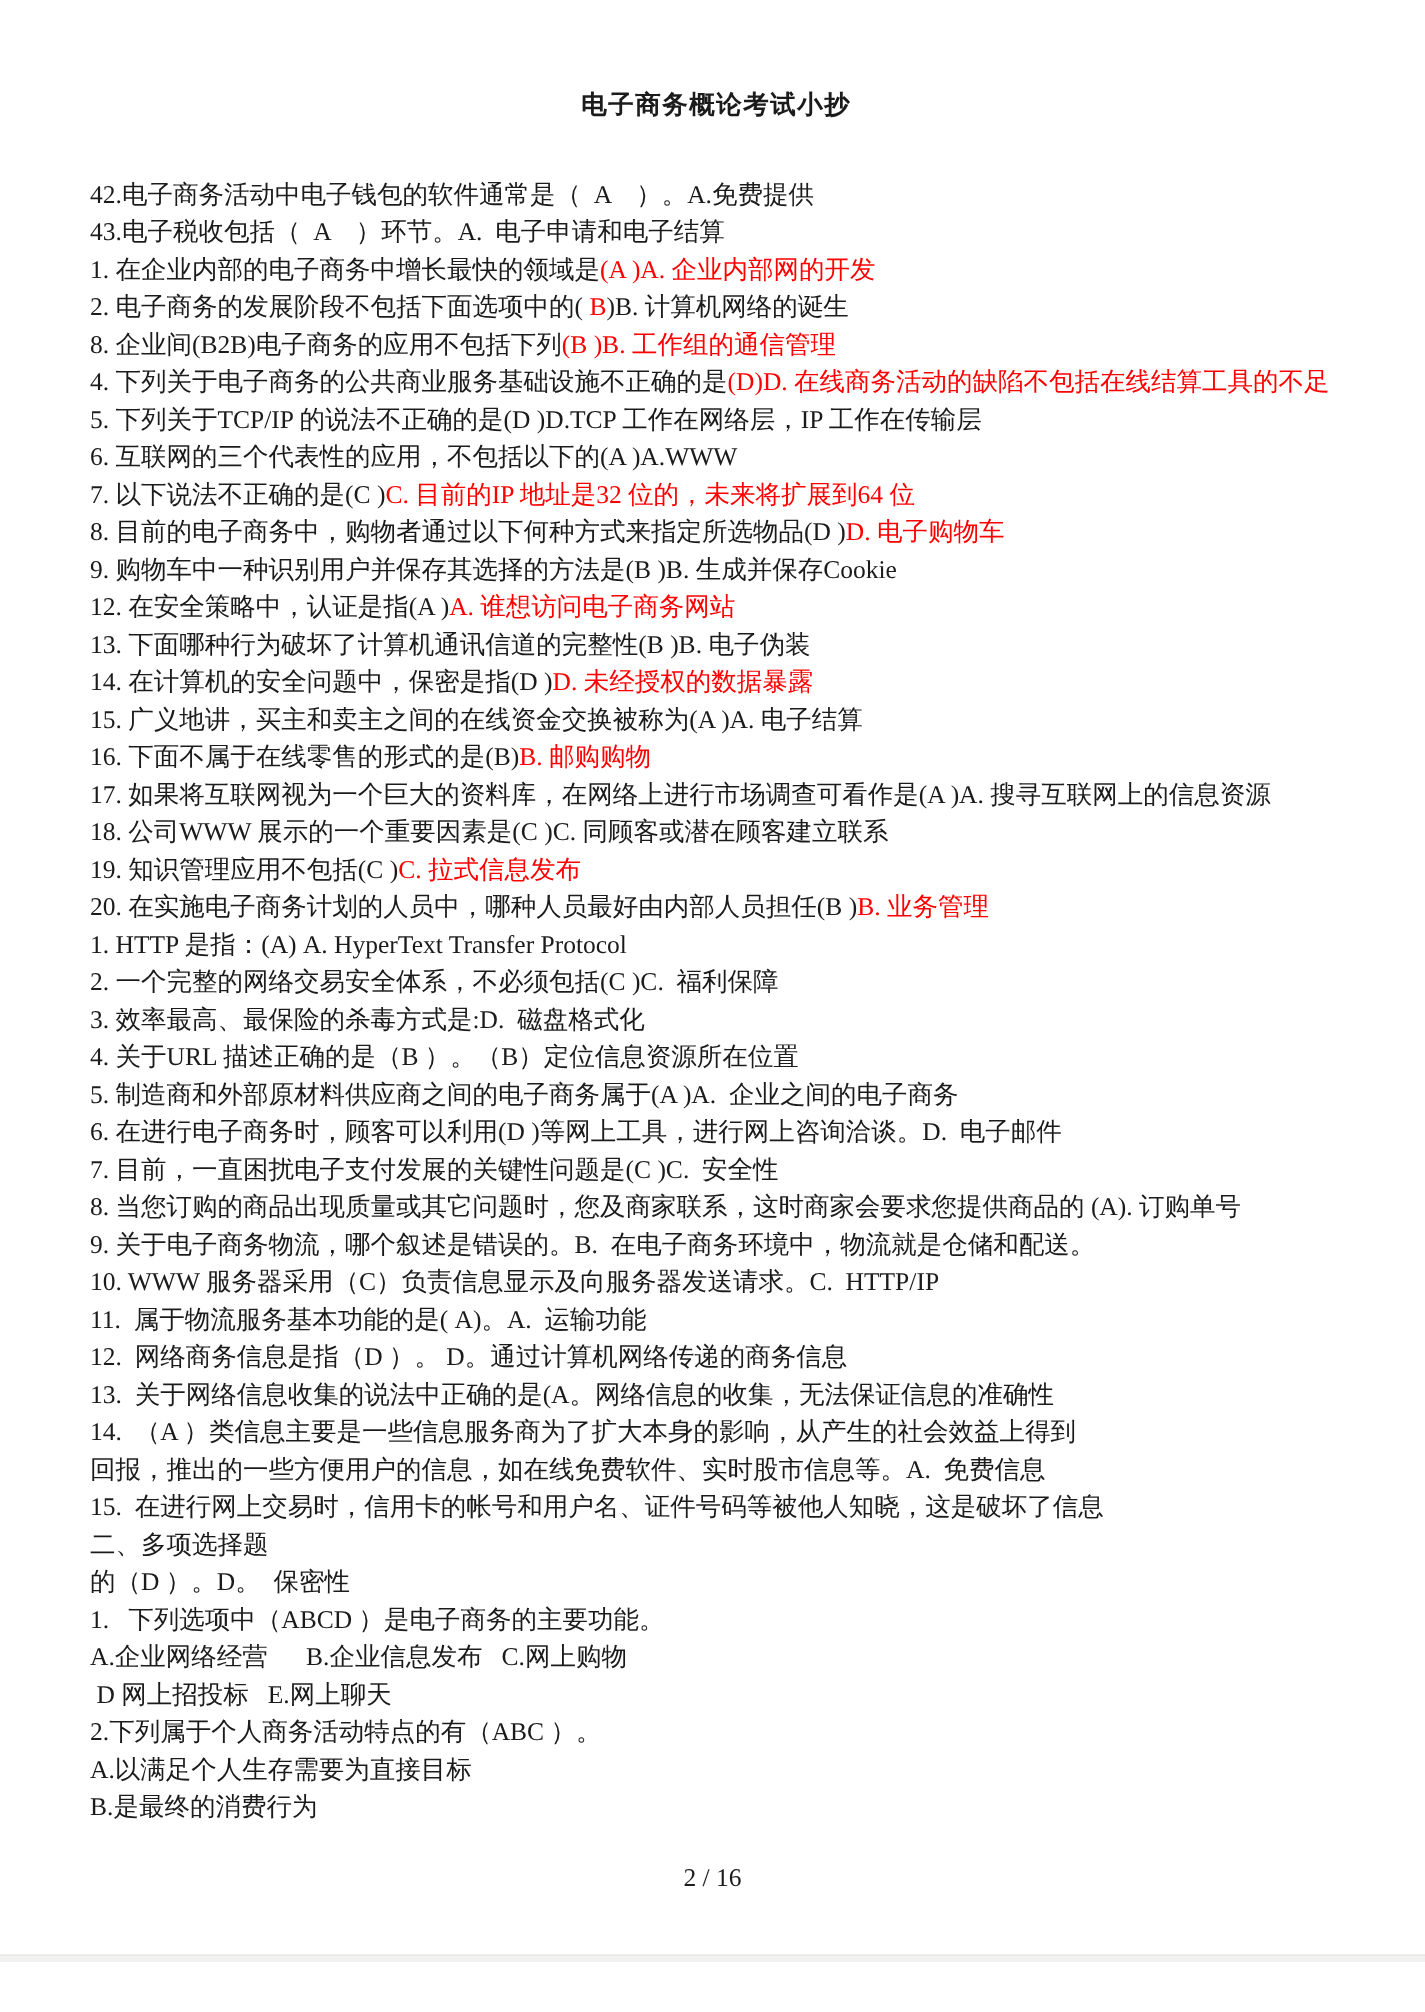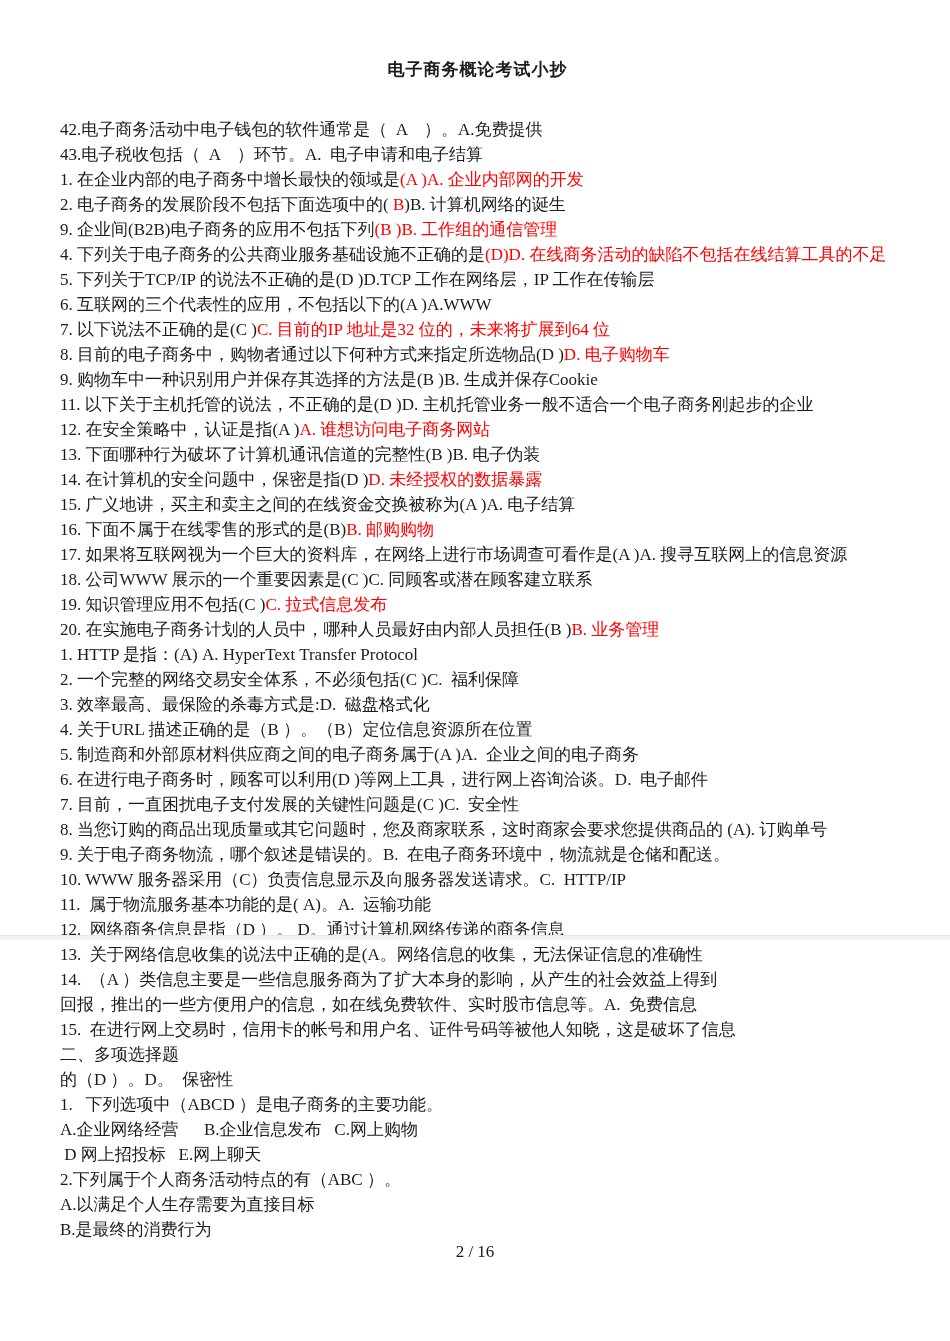--- a/index.html
+++ b/index.html
@@ -11,21 +11,21 @@
   html, body {
     width: 950px;
     height: 1341px;
     background: var(--page-bg);
     overflow: hidden;
     font-family: "Liberation Serif", "DejaVu Serif", serif;
   }
   .page {
     position: relative;
     width: 950px;
-    height: 940px;
+    height: 1308px;
     background: var(--page-bg);
     padding: 58px 55px 0 60px;
   }
   .doc-title {
     text-align: center;
     font-size: 17px;
     font-weight: bold;
     color: var(--text-color);
     letter-spacing: 1px;
     margin-bottom: 9px;
@@ -64,28 +64,27 @@
 </head>
 <body>
 
 <div class="page">
   <div class="doc-title">电子商务概论考试小抄</div>
   <div class="lines">
       <div class="line"><span class="seg-black">42.电子商务活动中电子钱包的软件通常是（  A    ）。A.免费提供</span></div>
       <div class="line"><span class="seg-black">43.电子税收包括（  A    ）环节。A.  电子申请和电子结算</span></div>
       <div class="line"><span class="seg-black">1. 在企业内部的电子商务中增长最快的领域是</span><span class="seg-red">(A )A. 企业内部网的开发</span></div>
       <div class="line"><span class="seg-black">2. 电子商务的发展阶段不包括下面选项中的( </span><span class="seg-red">B</span><span class="seg-black">)B. 计算机网络的诞生</span></div>
-      <div class="line"><span class="seg-black">9. 企业间(B2B)电子商务的应用不包括下列</span><span class="seg-red">(B )B. 工作组的通信管理</span></div>
+      <div class="line"><span class="seg-black">8. 企业间(B2B)电子商务的应用不包括下列</span><span class="seg-red">(B )B. 工作组的通信管理</span></div>
       <div class="line"><span class="seg-black">4. 下列关于电子商务的公共商业服务基础设施不正确的是</span><span class="seg-red">(D)D. 在线商务活动的缺陷不包括在线结算工具的不足</span></div>
       <div class="line"><span class="seg-black">5. 下列关于TCP/IP 的说法不正确的是(D )D.TCP 工作在网络层，IP 工作在传输层</span></div>
       <div class="line"><span class="seg-black">6. 互联网的三个代表性的应用，不包括以下的(A )A.WWW</span></div>
       <div class="line"><span class="seg-black">7. 以下说法不正确的是(C )</span><span class="seg-red">C. 目前的IP 地址是32 位的，未来将扩展到64 位</span></div>
       <div class="line"><span class="seg-black">8. 目前的电子商务中，购物者通过以下何种方式来指定所选物品(D )</span><span class="seg-red">D. 电子购物车</span></div>
       <div class="line"><span class="seg-black">9. 购物车中一种识别用户并保存其选择的方法是(B )B. 生成并保存Cookie</span></div>
-      <div class="line"><span class="seg-black">11. 以下关于主机托管的说法，不正确的是(D )D. 主机托管业务一般不适合一个电子商务刚起步的企业</span></div>
       <div class="line"><span class="seg-black">12. 在安全策略中，认证是指(A )</span><span class="seg-red">A. 谁想访问电子商务网站</span></div>
       <div class="line"><span class="seg-black">13. 下面哪种行为破坏了计算机通讯信道的完整性(B )B. 电子伪装</span></div>
       <div class="line"><span class="seg-black">14. 在计算机的安全问题中，保密是指(D )</span><span class="seg-red">D. 未经授权的数据暴露</span></div>
       <div class="line"><span class="seg-black">15. 广义地讲，买主和卖主之间的在线资金交换被称为(A )A. 电子结算</span></div>
       <div class="line"><span class="seg-black">16. 下面不属于在线零售的形式的是(B)</span><span class="seg-red">B. 邮购购物</span></div>
       <div class="line"><span class="seg-black">17. 如果将互联网视为一个巨大的资料库，在网络上进行市场调查可看作是(A )A. 搜寻互联网上的信息资源</span></div>
       <div class="line"><span class="seg-black">18. 公司WWW 展示的一个重要因素是(C )C. 同顾客或潜在顾客建立联系</span></div>
       <div class="line"><span class="seg-black">19. 知识管理应用不包括(C )</span><span class="seg-red">C. 拉式信息发布</span></div>
       <div class="line"><span class="seg-black">20. 在实施电子商务计划的人员中，哪种人员最好由内部人员担任(B )</span><span class="seg-red">B. 业务管理</span></div>
       <div class="line"><span class="seg-black">1. HTTP 是指：(A) A. HyperText Transfer Protocol</span></div>

